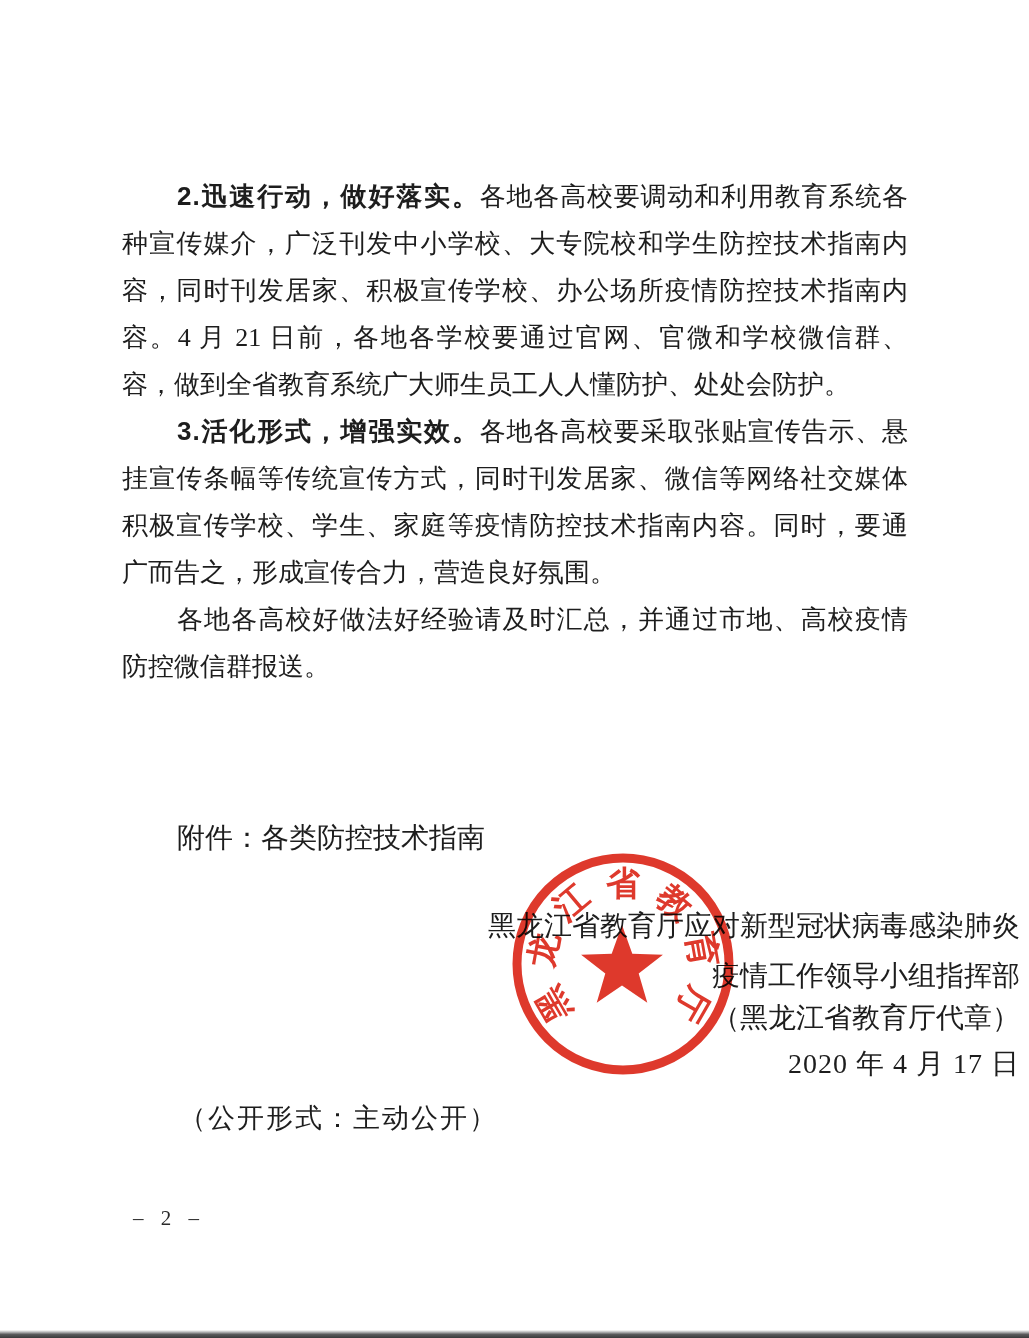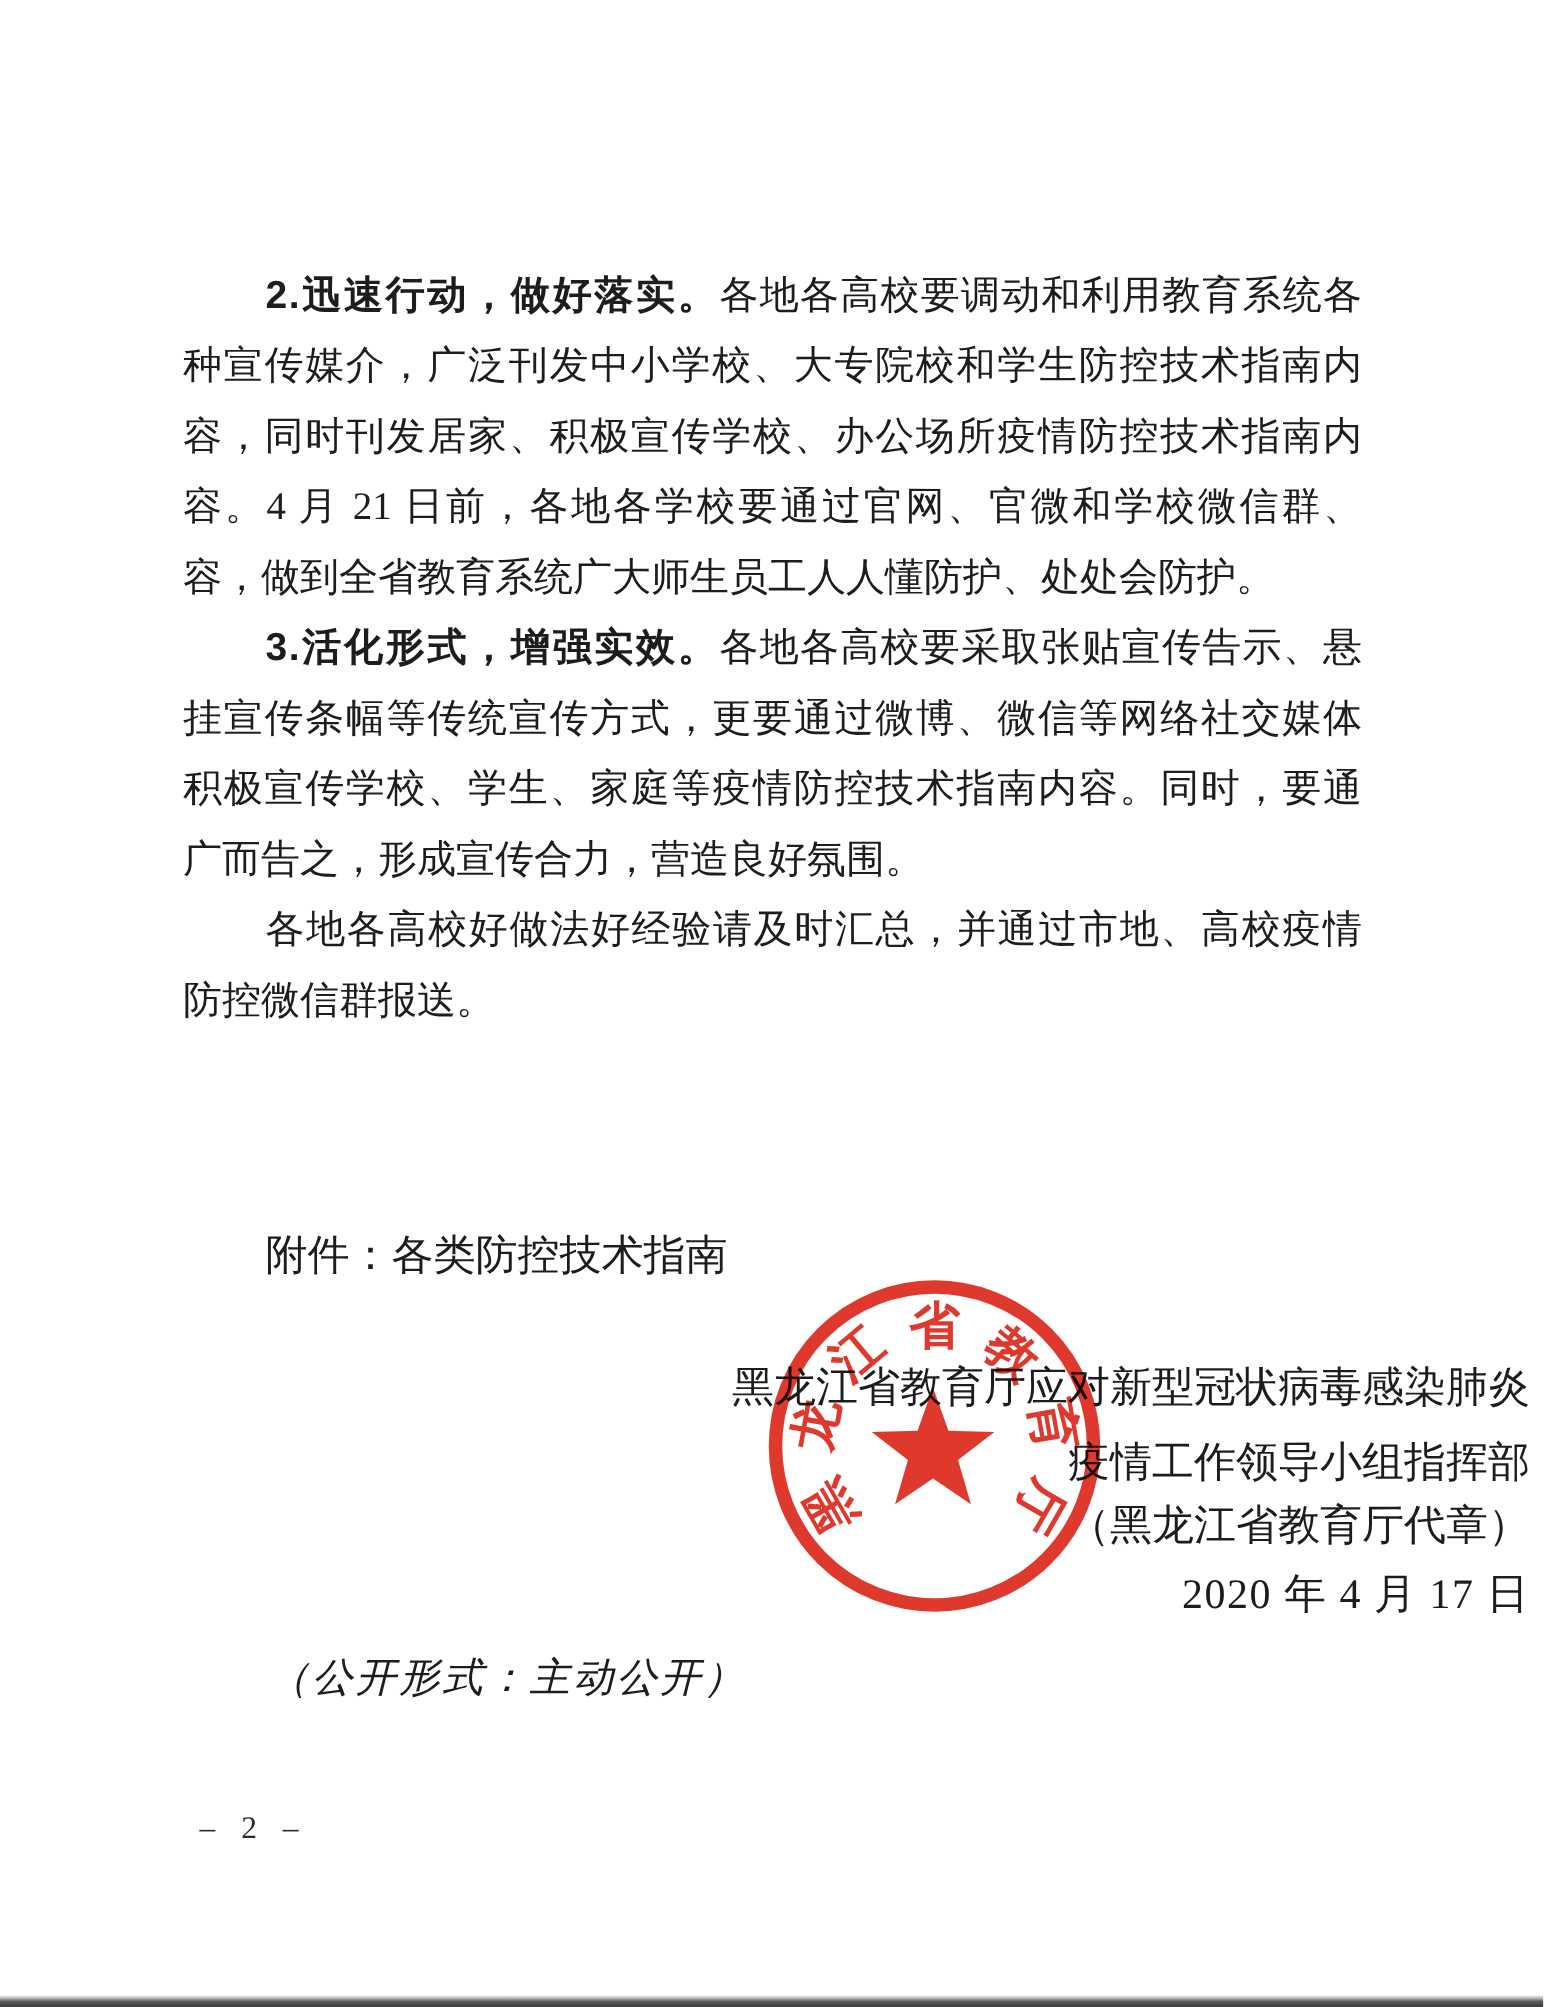--- a/index.html
+++ b/index.html
@@ -29,21 +29,21 @@
   }
   
   .signature{position:absolute; left:230px; top:912px; width:790px; text-align:right;}
   .sig-line{font-size:28px; line-height:28px;}
   .sig-line.s2{margin-top:22px;}
   .sig-line.s3{margin-top:14px;}
   .sig-line.s4{margin-top:18px; padding-left:25px; letter-spacing:1px;}
   
   .publicity{
     position:absolute; left:179px; top:1098px;
-    font-size:27px; line-height:40px; letter-spacing:2px;font-style:italic;
+    font-size:27px; line-height:40px; letter-spacing:2px;
   }
   
   .page-number{
     position:absolute; left:133px; top:1203px;
     font-size:21px; line-height:30px; letter-spacing:6px; color:#2a2a2a;
   }
   
   .seal{
     position:absolute; left:508px; top:851px;
     mix-blend-mode:multiply; opacity:0.93;
@@ -63,21 +63,21 @@
 
 <div class="page">
 
   <div class="body-lines">
       <div class="bline indent"><b class="lead">2.迅速行动，做好落实。</b>各地各高校要调动和利用教育系统各</div>
       <div class="bline">种宣传媒介，广泛刊发中小学校、大专院校和学生防控技术指南内</div>
       <div class="bline">容，同时刊发居家、积极宣传学校、办公场所疫情防控技术指南内</div>
       <div class="bline">容。4 月 21 日前，各地各学校要通过官网、官微和学校微信群、</div>
       <div class="bline end">容，做到全省教育系统广大师生员工人人懂防护、处处会防护。</div>
       <div class="bline indent"><b class="lead">3.活化形式，增强实效。</b>各地各高校要采取张贴宣传告示、悬</div>
-      <div class="bline">挂宣传条幅等传统宣传方式，更要通过微博、微信等网络社交媒体</div>
+      <div class="bline">挂宣传条幅等传统宣传方式，同时刊发居家、微信等网络社交媒体</div>
       <div class="bline">积极宣传学校、学生、家庭等疫情防控技术指南内容。同时，要通</div>
       <div class="bline end">广而告之，形成宣传合力，营造良好氛围。</div>
       <div class="bline indent">各地各高校好做法好经验请及时汇总，并通过市地、高校疫情</div>
       <div class="bline end">防控微信群报送。</div>
     </div>
 
   <div class="attachment">附件：各类防控技术指南</div>
 
   <div class="signature">
     <div class="sig-line s1">黑龙江省教育厅应对新型冠状病毒感染肺炎</div>

